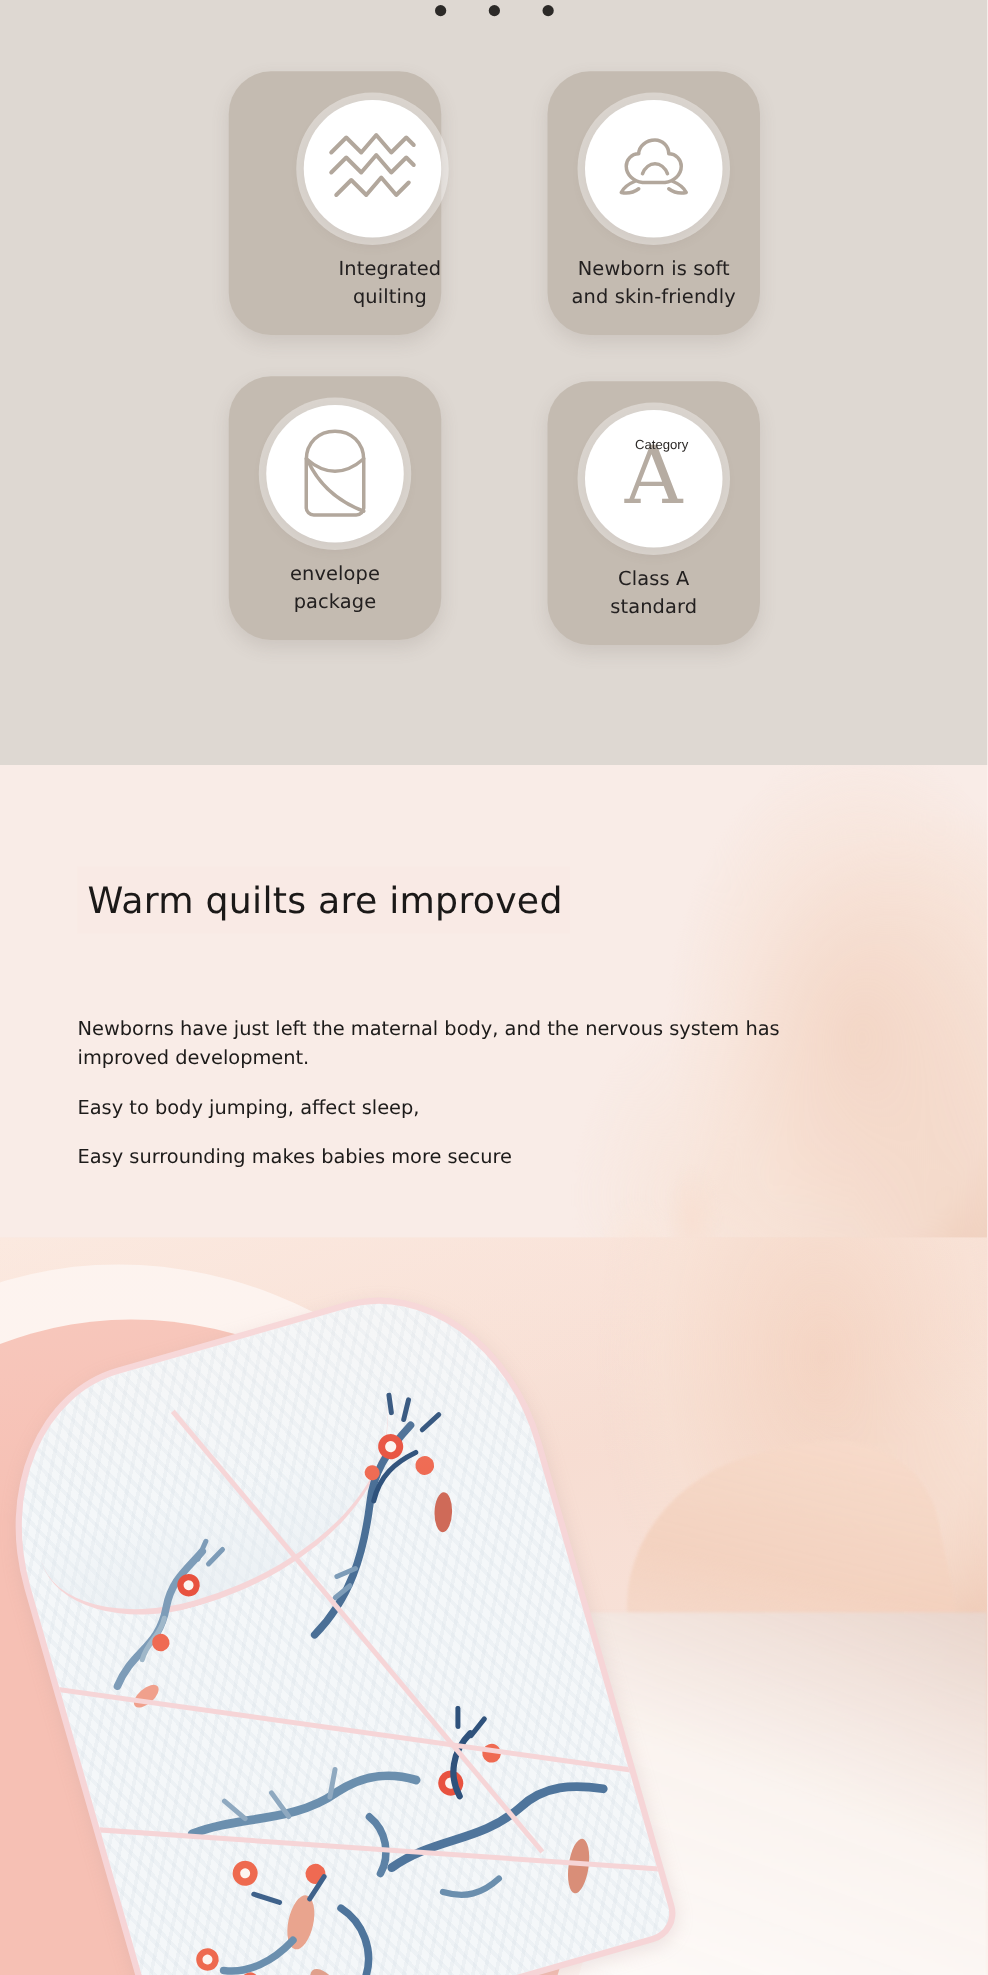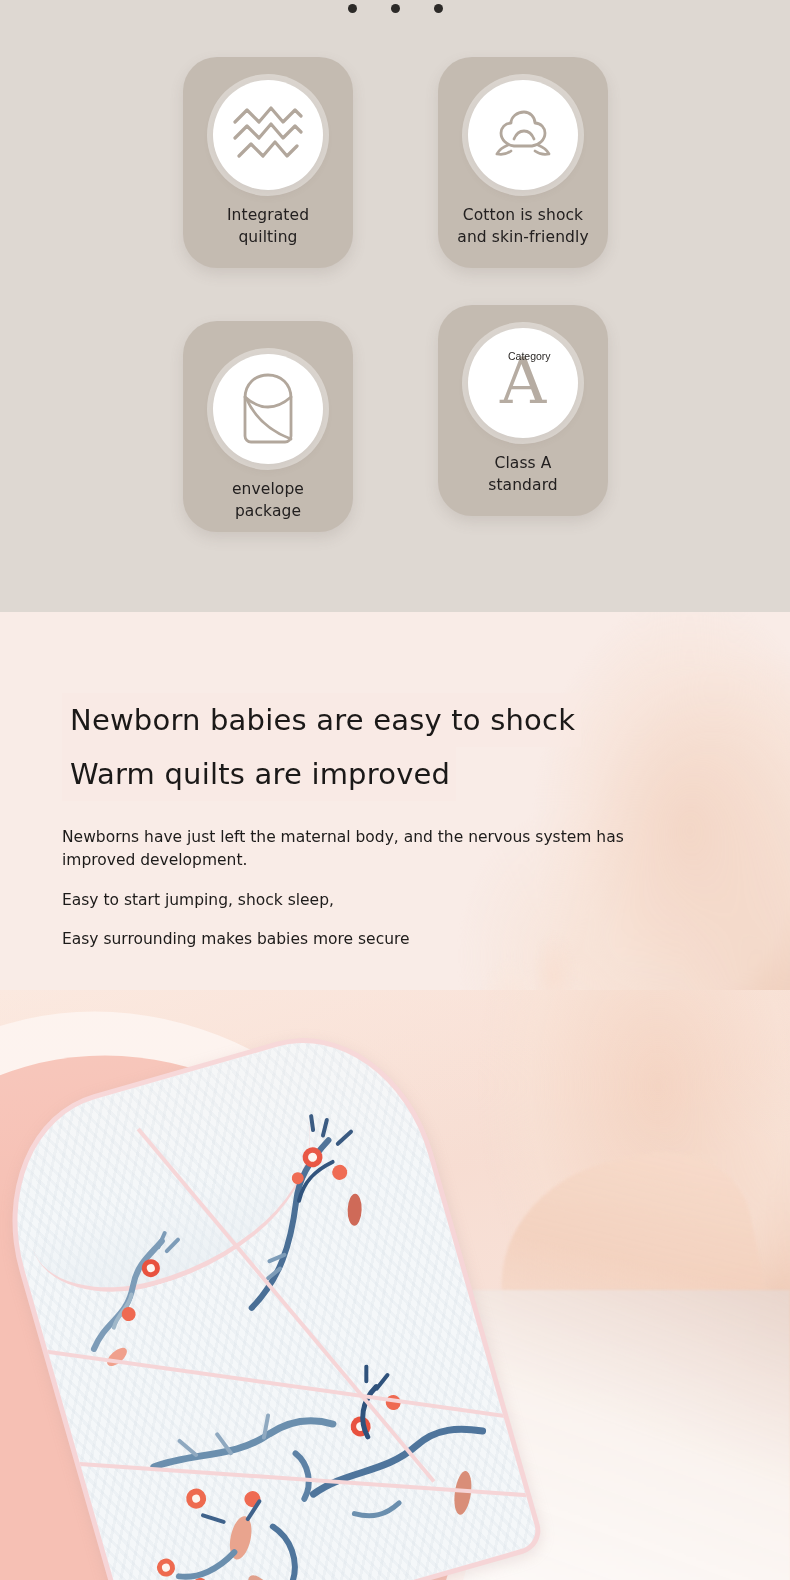--- a/index.html
+++ b/index.html
@@ -27,23 +27,23 @@
     position:absolute; left:183px; top:57px; width:422px; height:456px;
   }
   .card{
     position:absolute;
     width:170px; height:211px;
     background:#c4bbb1;
     border-radius:34px;
     box-shadow:0 6px 14px rgba(120,108,98,.16);
     display:flex; flex-direction:column; align-items:center;
   }
-  .card.c1{ left:0px;   top:0px;   }
+  .card.c1{ left:0px;   top:0px;align-items:flex-end;   }
   .card.c2{ left:255px; top:0px;   }
-  .card.c3{ left:0px;   top:264px;justify-content:center; }
+  .card.c3{ left:0px;   top:244px; }
   .card.c4{ left:255px; top:248px; }
 
   .icon-circle{
     margin-top:23px;
     width:110px; height:110px; border-radius:50%;
     background:#ffffff;
     box-shadow:0 0 0 6px rgba(255,255,255,.38), 0 4px 10px rgba(120,108,98,.18);
     display:flex; align-items:center; justify-content:center;
     position:relative;
   }
@@ -104,21 +104,21 @@
   }
   .headline .hl-line{
     display:inline-block;
     background:rgba(249,233,227,.55);
     font-size:29px; line-height:54px;
     color:#1b1918; letter-spacing:.2px;
     padding:0 6px 0 8px;
     white-space:nowrap;
   }
 
-  .body-copy{ position:absolute; left:62px; top:214px; width:600px; }
+  .body-copy{ position:absolute; left:62px; top:200px; width:600px; }
   .bc-p{
     font-size:15.5px; line-height:1.5;
     color:#1d1b1a; margin-bottom:16px;
     max-width:585px;
   }
   .bc-p:last-child{ margin-bottom:0; }
 
   
   .product-photo{
     position:absolute; left:0; top:990px; width:790px; height:590px;
@@ -230,21 +230,21 @@
 
       <div class="card c2">
         <div class="icon-circle">
           <svg width="74" height="64" viewBox="0 0 74 64" fill="none" stroke="#b2a79c" stroke-width="2.8" stroke-linecap="round" stroke-linejoin="round">
             <path d="M25 20c-6 0-10 5-10 10 0 7 6 12 13 13h18c7-1 13-6 13-13 0-5-4-10-10-10 0-6-5-11-11-11-7 0-13 5-13 11z"></path>
             <path d="M28 36c2-5 6-8 10-8s8 3 10 8"></path>
             <path d="M22 42c-5 2-9 5-11 9 5 1 10 0 14-3"></path>
             <path d="M52 42c5 2 9 5 11 9-5 1-10 0-14-3"></path>
           </svg>
         </div>
-        <div class="card-label">Cotton is shock
+        <div class="card-label">Newborn is soft
 and skin-friendly</div>
       </div>
 
       <div class="card c3">
         <div class="icon-circle">
           <svg width="58" height="74" viewBox="0 0 58 74" fill="none" stroke="#b2a79c" stroke-width="2.8" stroke-linecap="round" stroke-linejoin="round">
             <path d="M6 26C6 12 16 3 29 3s23 9 23 23v38a6 6 0 0 1-6 6H12a6 6 0 0 1-6-6z"></path>
             <path d="M6 25c8 7 15 10 23 10s15-3 23-10"></path>
             <path d="M7 26c9 20 24 33 45 41"></path>
           </svg>
@@ -265,27 +265,26 @@
       </div>
 
     </div>
   </section>
 
   <section class="copy-section">
     <div class="photo-belly"></div>
     <div class="photo-hand"></div>
 
     <div class="headline">
-      <div><span class="hl-line">Newborn babies are easy to shock</span></div>
       <div><span class="hl-line">Warm quilts are improved</span></div>
     </div>
 
     <div class="body-copy">
       <p class="bc-p">Newborns have just left the maternal body, and the nervous system has improved development.</p>
-      <p class="bc-p">Easy to start jumping, shock sleep,</p>
+      <p class="bc-p">Easy to body jumping, affect sleep,</p>
       <p class="bc-p">Easy surrounding makes babies more secure</p>
     </div>
   </section>
 
   <section class="product-photo">
     <div class="right-skin"></div>
     <div class="right-arm"></div>
     <div class="right-fabric"></div>
 
     <div class="oval-white"></div>

